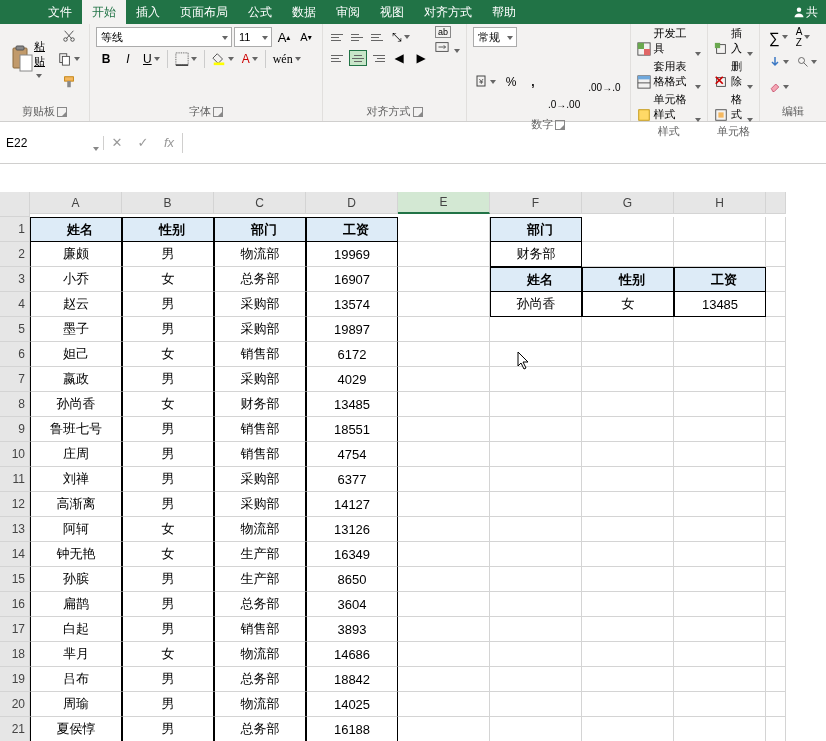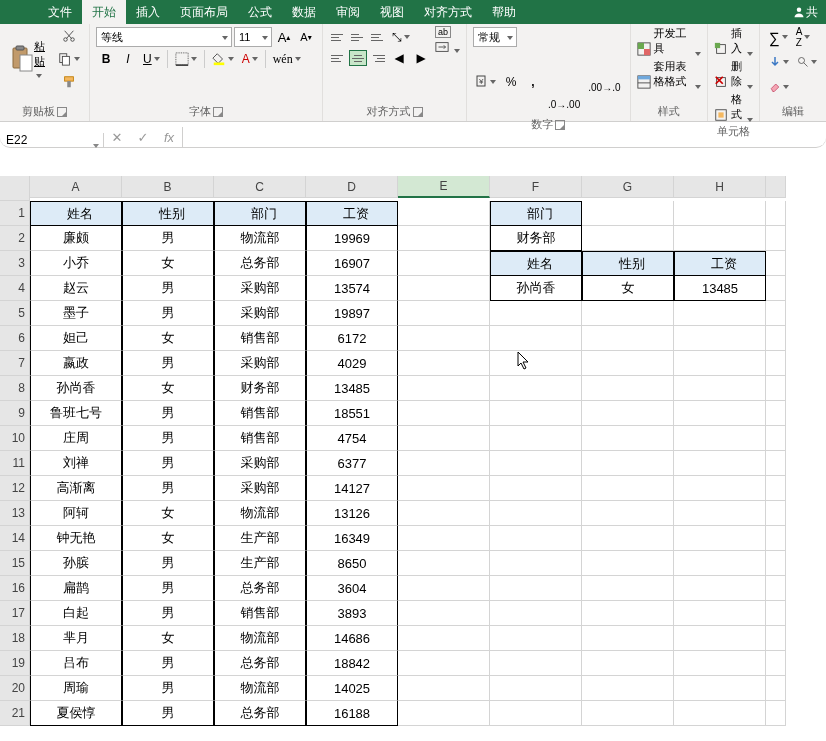--- a/index.html
+++ b/index.html
@@ -31,36 +31,36 @@
 .caret { display: inline-block; margin-left: 2px; border-left: 3px solid transparent; border-right: 3px solid transparent; border-top: 4px solid #666; vertical-align: middle; }
 
 .alnbtn { width: 18px; height: 16px; display: flex; flex-direction: column; justify-content: center; gap: 2px; padding: 0 2px; cursor: pointer; }
 .alnbtn span { height: 1px; background: #666; }
 .alnbtn.active { background: #c8e6c9; border: 1px solid #217346; }
 
 .row3 { display: flex; flex-direction: column; gap: 3px; }
 .rowitem { display: flex; align-items: flex-end; gap: 3px; font-size: 11px; cursor: pointer; }
 
 
-.fbar { height: 26px; border-bottom: 1px solid #d0cfce; display: flex; align-items: flex-end; background: #fff; border-radius: 10px; }
+.fbar { height: 42px; border-bottom: 1px solid #d0cfce; display: flex; align-items: center; background: #fff; }
 .namebox { width: 104px; border-right: 1px solid #d0cfce; display: flex; align-items: center; padding: 0 6px; position: relative; }
 .namebox::after { content: ""; position: absolute; right: 4px; top: 11px; border-left: 3px solid transparent; border-right: 3px solid transparent; border-top: 4px solid #888; }
 .ficons { display: flex; align-items: center; border-right: 1px solid #d0cfce; }
 .ficons .btn { width: 26px; color: #999; font-size: 13px; }
 .finput { flex: 1; padding: 0 6px; display: flex; align-items: center; }
 
 .spacer { height: 28px; background: #fff; }
 
 
 .grid { display: grid; grid-template-columns: 30px repeat(8, 92px) 20px; font-size: 13px; user-select: none; }
 .grid > div { border-right: 1px solid #d4d4d4; border-bottom: 1px solid #d4d4d4; height: 25px; display: flex; align-items: center; justify-content: center; background: #fff; }
 .grid .ch { background: #e6e6e6; font-size: 12px; color: #444; position: relative; height: 22px; }
 .grid .rh { background: #e6e6e6; font-size: 12px; color: #444; justify-content: flex-end; padding-right: 4px; }
 .grid .corner { background: #e6e6e6; }
-.grid .hdrcell { background: #ddebf7; font-weight: 400; padding-left: 8px; }
+.grid .hdrcell { background: #ddebf7; font-weight: 700; padding-left: 8px; }
 .grid .E.ch { background: #d3e8d3; border-bottom: 2px solid #217346; }
 .grid .bord { border: 1px solid #000; }
 .grid .bordB { border-bottom: 1px solid #000; }
 .grid .bordL { border-left: 1px solid #000; }
 .grid .bordR { border-right: 1px solid #000; }
 
 .cursor { position: absolute; left: 516px; top: 350px; font-size: 18px; pointer-events: none; }
 
 .sicon { display: inline-flex; width: 14px; height: 14px; align-items: center; justify-content: center; }
 svg { display: block; }
@@ -299,20 +299,29 @@
           <span>
             <svg width="14" height="14" viewBox="0 0 16 16">
               <rect x="1" y="1" width="14" height="14" fill="none" stroke="#444"></rect>
               <rect x="1" y="1" width="14" height="4" fill="#6fa8dc"></rect>
               <line x1="1" y1="9" x2="15" y2="9" stroke="#444"></line>
             </svg>
           </span>
           <span>套用表格格式</span>
           <span class="caret"></span>
         </div>
+      <div class="rowitem">
+          <span>
+            <svg width="14" height="14" viewBox="0 0 16 16">
+              <rect x="2" y="2" width="12" height="12" fill="#ffd966" stroke="#bf9000"></rect>
+            </svg>
+          </span>
+          <span>单元格样式</span>
+          <span class="caret"></span>
+        </div>
     </div>
     <div class="label">
         <span>样式</span>
       </div>
   </div>
 
   <div class="rgroup">
     <div class="row3">
       <div class="rowitem">
           <span>

